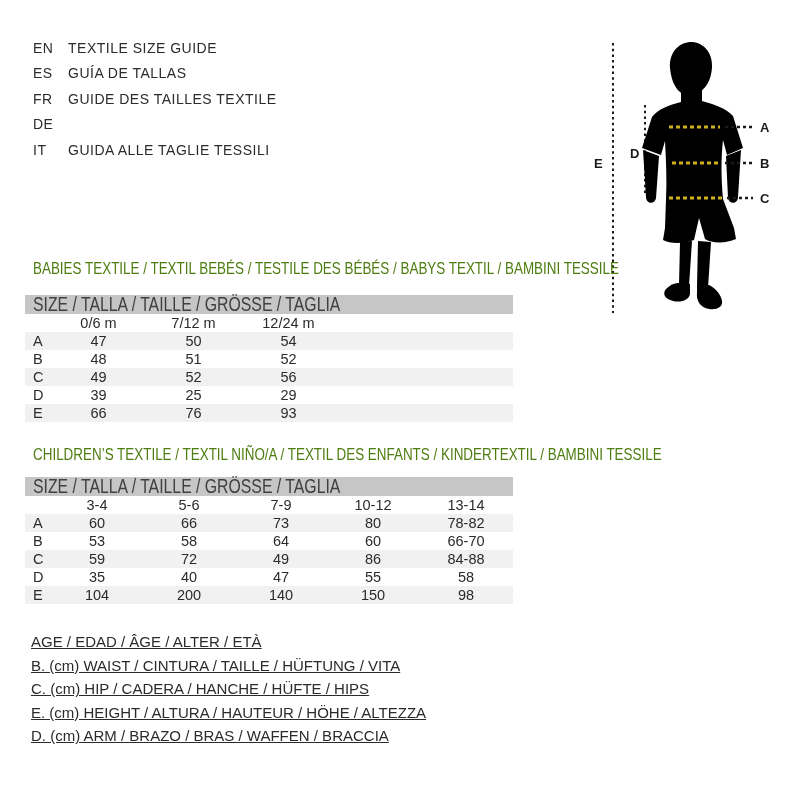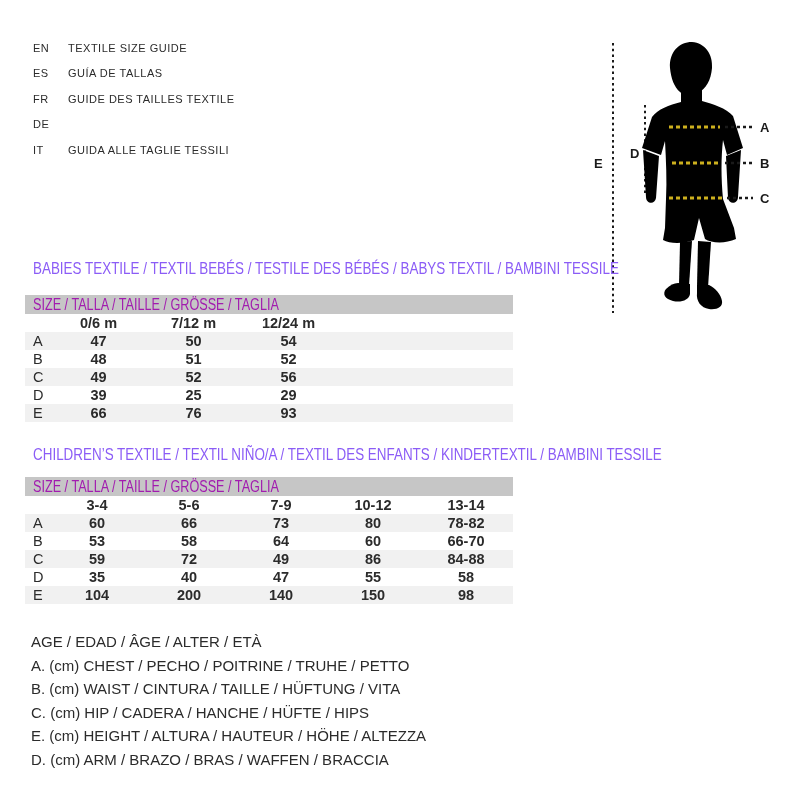--- a/index.html
+++ b/index.html
@@ -5,45 +5,45 @@
   html,body{margin:0;padding:0;}
   body{
     width:800px;height:800px;background:#ffffff;
     font-family:"Liberation Sans",sans-serif;color:#2b2b2b;
     position:relative;overflow:hidden;
   }
   .page{position:absolute;inset:0;}
 
   
   .lang-list{position:absolute;left:33px;top:36px;}
-  .lang-row{display:flex;line-height:25.4px;font-size:11px;letter-spacing:.5px;white-space:nowrap;}
+  .lang-row{display:flex;line-height:25.4px;font-size:14px;letter-spacing:.5px;white-space:nowrap;}
   .lang-code{width:35px;flex:0 0 35px;}
 
   
   .cond{display:inline-block;transform:scaleX(.79);transform-origin:0 50%;white-space:nowrap;}
 
   
-  .section-title{position:absolute;left:33px;font-size:17px;color:#8b5cf6;}
+  .section-title{position:absolute;left:33px;font-size:17px;color:#4d7c0f;}
   .babies-title{top:259px;}
   .children-title{top:445px;}
 
   
   .size-table{position:absolute;left:25px;width:488px;font-size:14.5px;}
   .babies-table{top:295px;}
   .children-table{top:477px;}
-  .size-bar{background:#c6c6c6;height:19px;line-height:19px;padding-left:8px;font-size:16px;color:#a21caf;}
+  .size-bar{background:#c6c6c6;height:19px;line-height:19px;padding-left:8px;font-size:20px;color:#404040;}
   .grid{display:grid;height:18px;line-height:18px;align-items:center;}
   .b-grid{grid-template-columns:26px 95px 95px 95px auto;}
   .c-grid{grid-template-columns:26px 92px 92px 92px 92px auto;}
-  .cell{text-align:center;font-weight:bold;}
+  .cell{text-align:center;}
   .rlabel{text-align:left;padding-left:8px;}
   .stripe{background:#f1f1f1;}
 
   
-  .legend{position:absolute;left:31px;top:630px;font-size:15px;}
+  .legend{position:absolute;left:31px;top:630px;font-size:15px;text-decoration:underline;}
   .legend-line{line-height:23.6px;white-space:nowrap;}
 
   
   .figure{position:absolute;left:585px;top:28px;width:215px;height:300px;}
   .figure svg text{font-family:"Liberation Sans",sans-serif;font-size:13px;font-weight:bold;fill:#1a1a1a;}
 </style>
 </head>
 <body>
 
 <div class="page">
@@ -217,20 +217,19 @@
       <span class="cell">200</span>
       <span class="cell">140</span>
       <span class="cell">150</span>
       <span class="cell">98</span>
       <span></span>
     </div>
   </div>
 
   <div class="legend">
     <div class="legend-line">AGE / EDAD / ÂGE / ALTER / ETÀ</div>
-    <div class="legend-line">A. (cm) CHEST / PECHO / POITRINE / TRUHE / PETTO</div>
     <div class="legend-line">B. (cm) WAIST / CINTURA / TAILLE / HÜFTUNG / VITA</div>
     <div class="legend-line">C. (cm) HIP / CADERA / HANCHE / HÜFTE / HIPS</div>
     <div class="legend-line">E. (cm) HEIGHT / ALTURA / HAUTEUR / HÖHE / ALTEZZA</div>
     <div class="legend-line">D. (cm) ARM / BRAZO / BRAS / WAFFEN / BRACCIA</div>
   </div>
 
 </div>
 
 </body></html>

